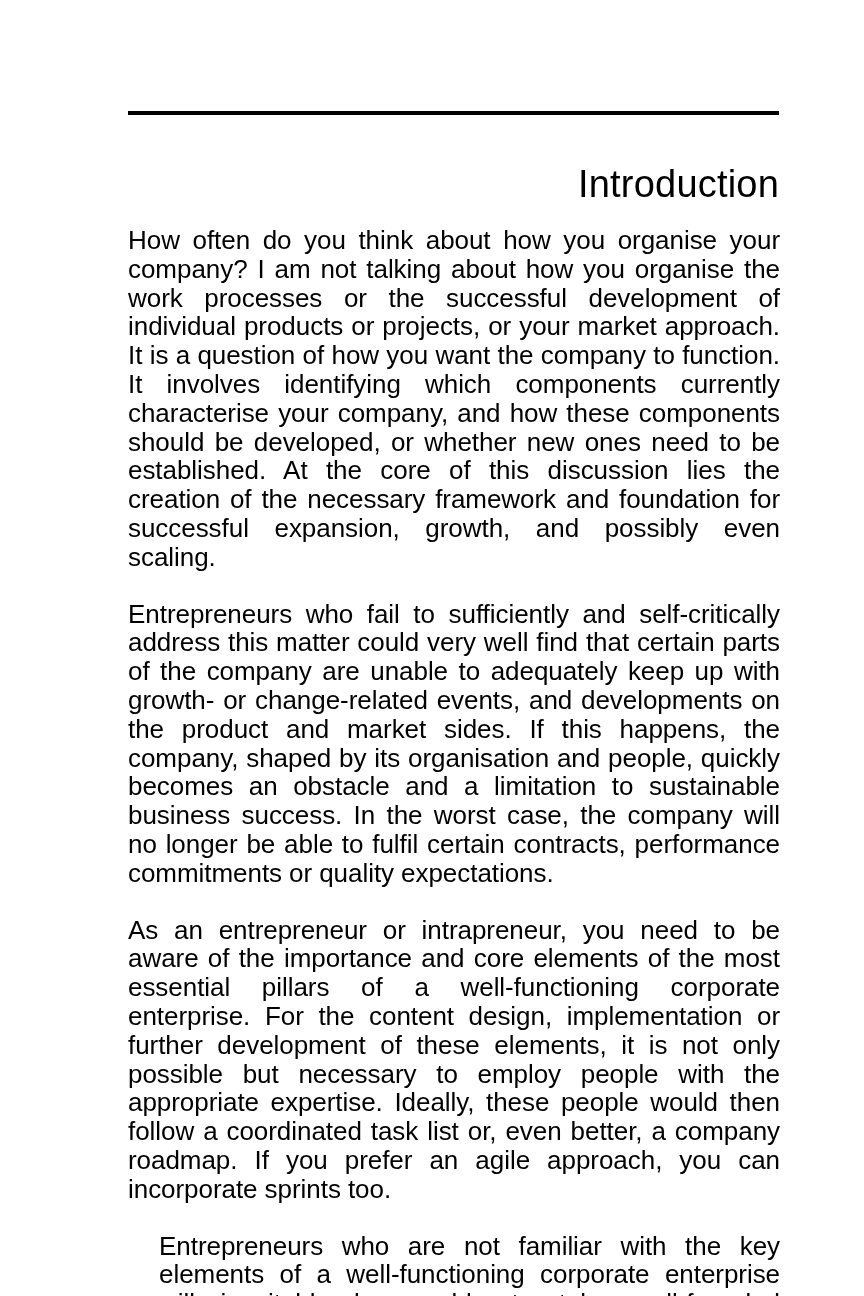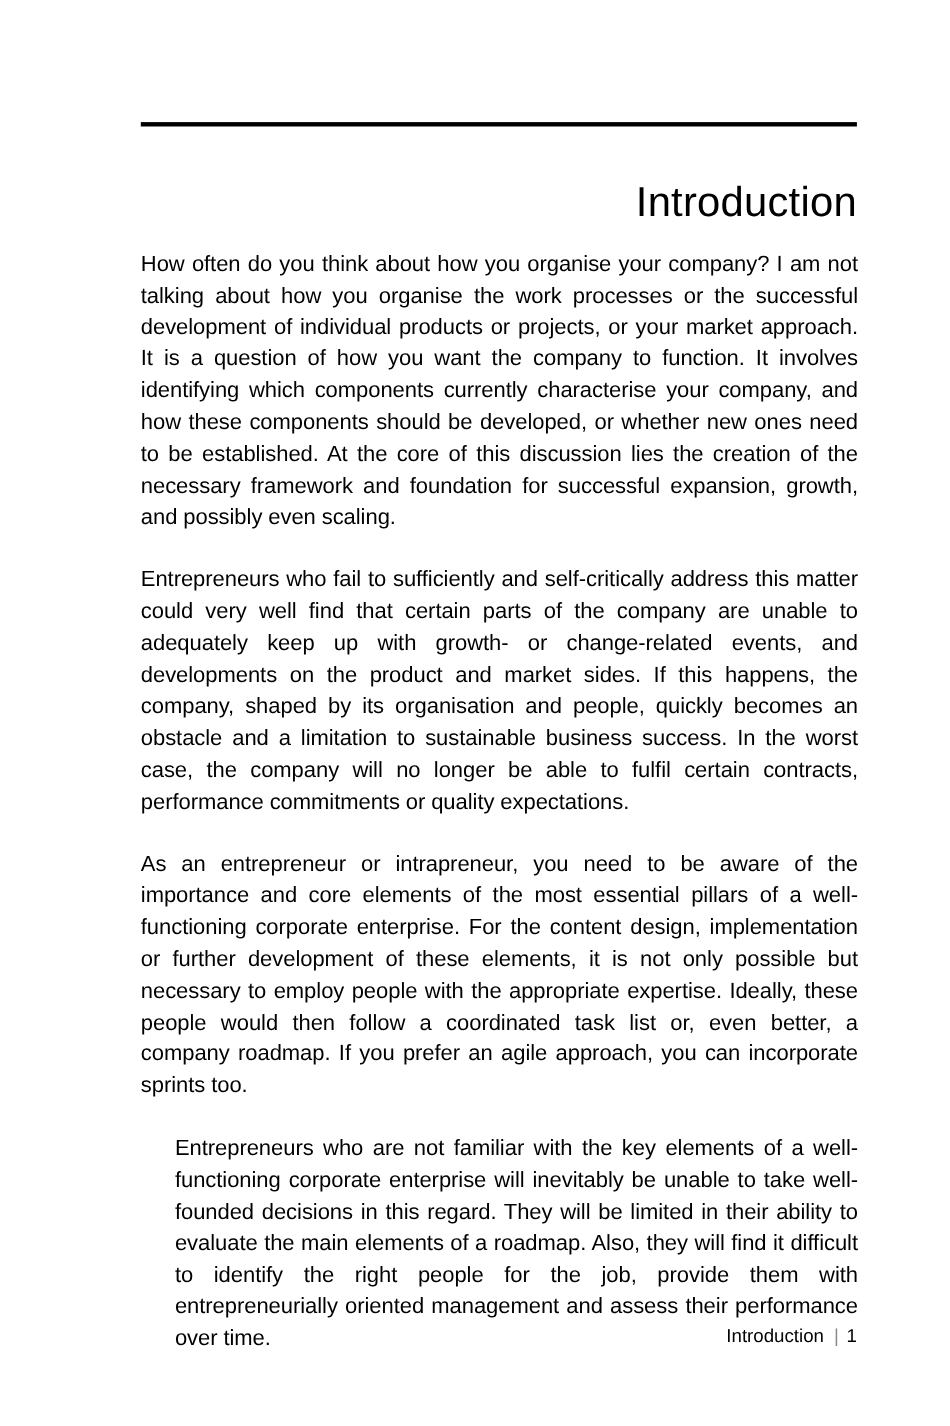--- a/index.html
+++ b/index.html
@@ -40,21 +40,21 @@
     white-space: nowrap;
   }
   .body-block {
     position: absolute;
     left: 128px;
     top: 226px;
     width: 652px;
   }
   p.para {
     margin: 0 0 28px 0;
-    font-size: 20px;
+    font-size: 26px;
     line-height: 28.8px;
     text-align: justify;
     text-justify: inter-word;
     hyphens: none;
     word-spacing: -0.1px;
     letter-spacing: -0.05px;
   }
   p.para:last-child {
     margin-bottom: 0;
     margin-left: 31px;
@@ -101,17 +101,14 @@
       <span>Entrepreneurs who fail to sufficiently and self-critically address this matter could very well find that certain parts of the company are unable to adequately keep up with growth- or change-related events, and developments on the product and market sides. If this happens, the company, shaped by its organisation and people, quickly becomes an obstacle and a limitation to sustainable business success. In the worst case, the company will no longer be able to fulfil certain contracts, performance commitments or quality expectations.</span>
     </p>
     <p class="para">
       <span>As an entrepreneur or intrapreneur, you need to be aware of the importance and core elements of the most essential pillars of a well-functioning corporate enterprise. For the content design, implementation or further development of these elements, it is not only possible but </span><span class="ital">necessary</span><span> to employ people with the appropriate expertise. Ideally, these people would then follow a coordinated task list or, even better, a company roadmap. If you prefer an agile approach, you can incorporate sprints too.</span>
     </p>
     <p class="para">
       <span>Entrepreneurs who are not familiar with the key elements of a well-functioning corporate enterprise will inevitably be unable to take well-founded decisions in this regard. They will be limited in their ability to evaluate the main elements of a roadmap. Also, they will find it difficult to identify the right people for the job, provide them with entrepreneurially oriented management and assess their performance over time.</span>
     </p>
   </div>
 
-  <div class="footer">
-    <span class="foot-label">Introduction</span><span class="sep">|</span><span class="page-num">1</span>
-  </div>
 
 </div>
 
 </body></html>

